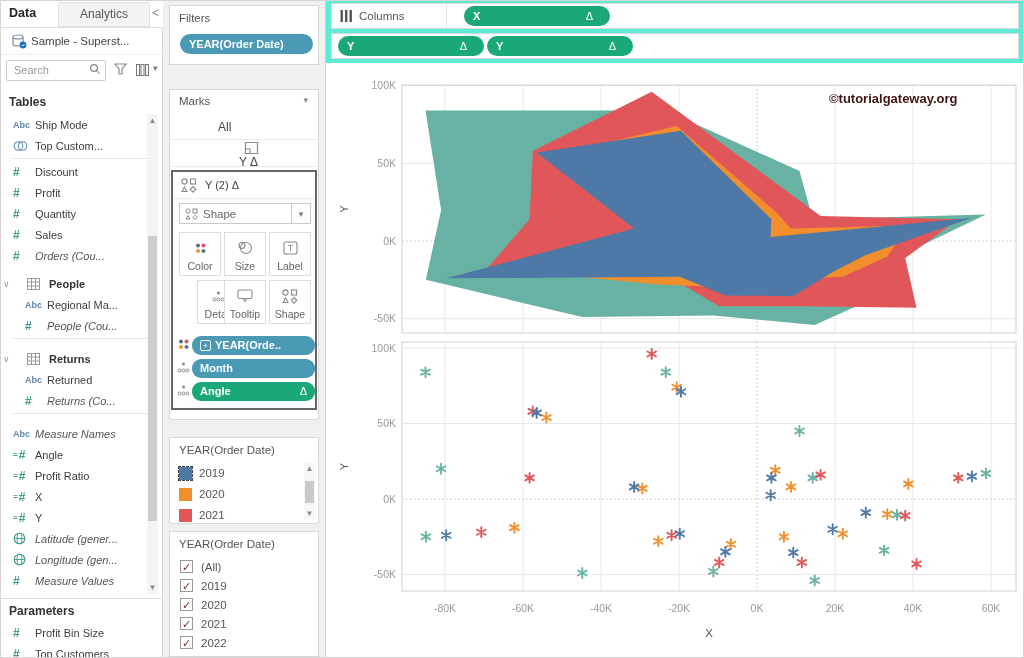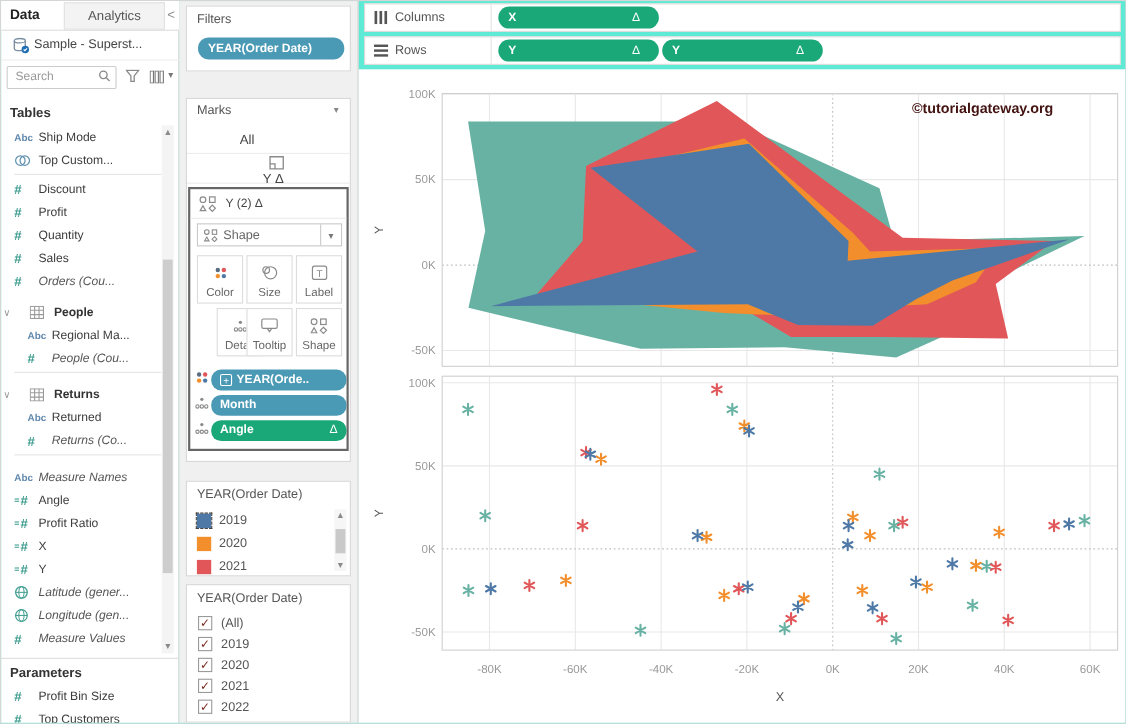--- a/index.html
+++ b/index.html
@@ -81,21 +81,21 @@
   .leg-label{color:#555;font-size:11.5px;}
   #legend-scrollbar{position:absolute;right:3px;top:25px;width:11px;height:56px;background:#f6f6f6;}
   #legend-thumb{position:absolute;left:1px;top:18px;width:9px;height:22px;background:#c9c9c9;}
   #filtercard{left:6px;top:530px;width:150px;height:126px;}
   .chk-row{position:absolute;left:10px;display:flex;align-items:center;height:19px;}
   .chk-box{width:13px;height:13px;border:1px solid #9a9a9a;background:#fff;margin-right:8px;
            color:#7b2b20;font-size:11px;line-height:12px;text-align:center;flex:none;}
   .chk-label{color:#555;font-size:11.5px;}
 
   
-  .shelf{position:absolute;left:330px;width:688px;height:26px;background:#fff;border:1px solid #d9d9d9;display:flex;align-items:center;}
+  .shelf{position:absolute;left:330px;width:688px;height:26px;background:#fff;border:1px solid #d9d9d9;display:flex;align-items:center;gap:11px;}
   .shelf-label-zone{width:115px;height:100%;display:flex;align-items:center;border-right:1px solid #e3e3e3;flex:none;}
   .shelf-label{color:#555;font-size:11.5px;margin-left:6px;}
   .shelf-pills{display:flex;align-items:center;margin-left:6px;gap:3px;}
   .shelf-pill{width:146px;height:20px;border-radius:10px;color:#fff;font-size:11px;font-weight:bold;
         display:flex;align-items:center;padding:0 9px;}
   .shelf-pill .delta{margin-left:auto;margin-right:8px;font-weight:normal;}
 
   
   #chart-region{left:325px;top:62px;width:699px;height:596px;background:#fff;}
   #watermark{left:503px;top:28px;font-size:13px;font-weight:bold;color:#431311;letter-spacing:0;}
@@ -542,30 +542,20 @@
       <span class="shelf-label">Columns</span>
     </div>
     <div class="shelf-pills" id="columns-pills">
         <div class="shelf-pill" style="background: rgb(27, 168, 121);">
           <span>X</span>
           <span class="delta">Δ</span>
         </div>
       </div>
   </div>
   <div class="shelf" style="top:32px;">
-    <div class="shelf-label-zone">
-      <span style="margin-left:8px;display:flex;">
-        <svg width="13" height="12" viewBox="0 0 13 12">
-            <rect x="0" y="0.5" width="13" height="2.2" fill="#555"></rect>
-            <rect x="0" y="4.9" width="13" height="2.2" fill="#555"></rect>
-            <rect x="0" y="9.3" width="13" height="2.2" fill="#555"></rect>
-          </svg>
-      </span>
-      <span class="shelf-label">Rows</span>
-    </div>
     <div class="shelf-pills" id="rows-pills">
         <div class="shelf-pill" style="background: rgb(27, 168, 121);">
           <span>Y</span>
           <span class="delta">Δ</span>
         </div>
         <div class="shelf-pill" style="background: rgb(27, 168, 121);">
           <span>Y</span>
           <span class="delta">Δ</span>
         </div>
       </div>

